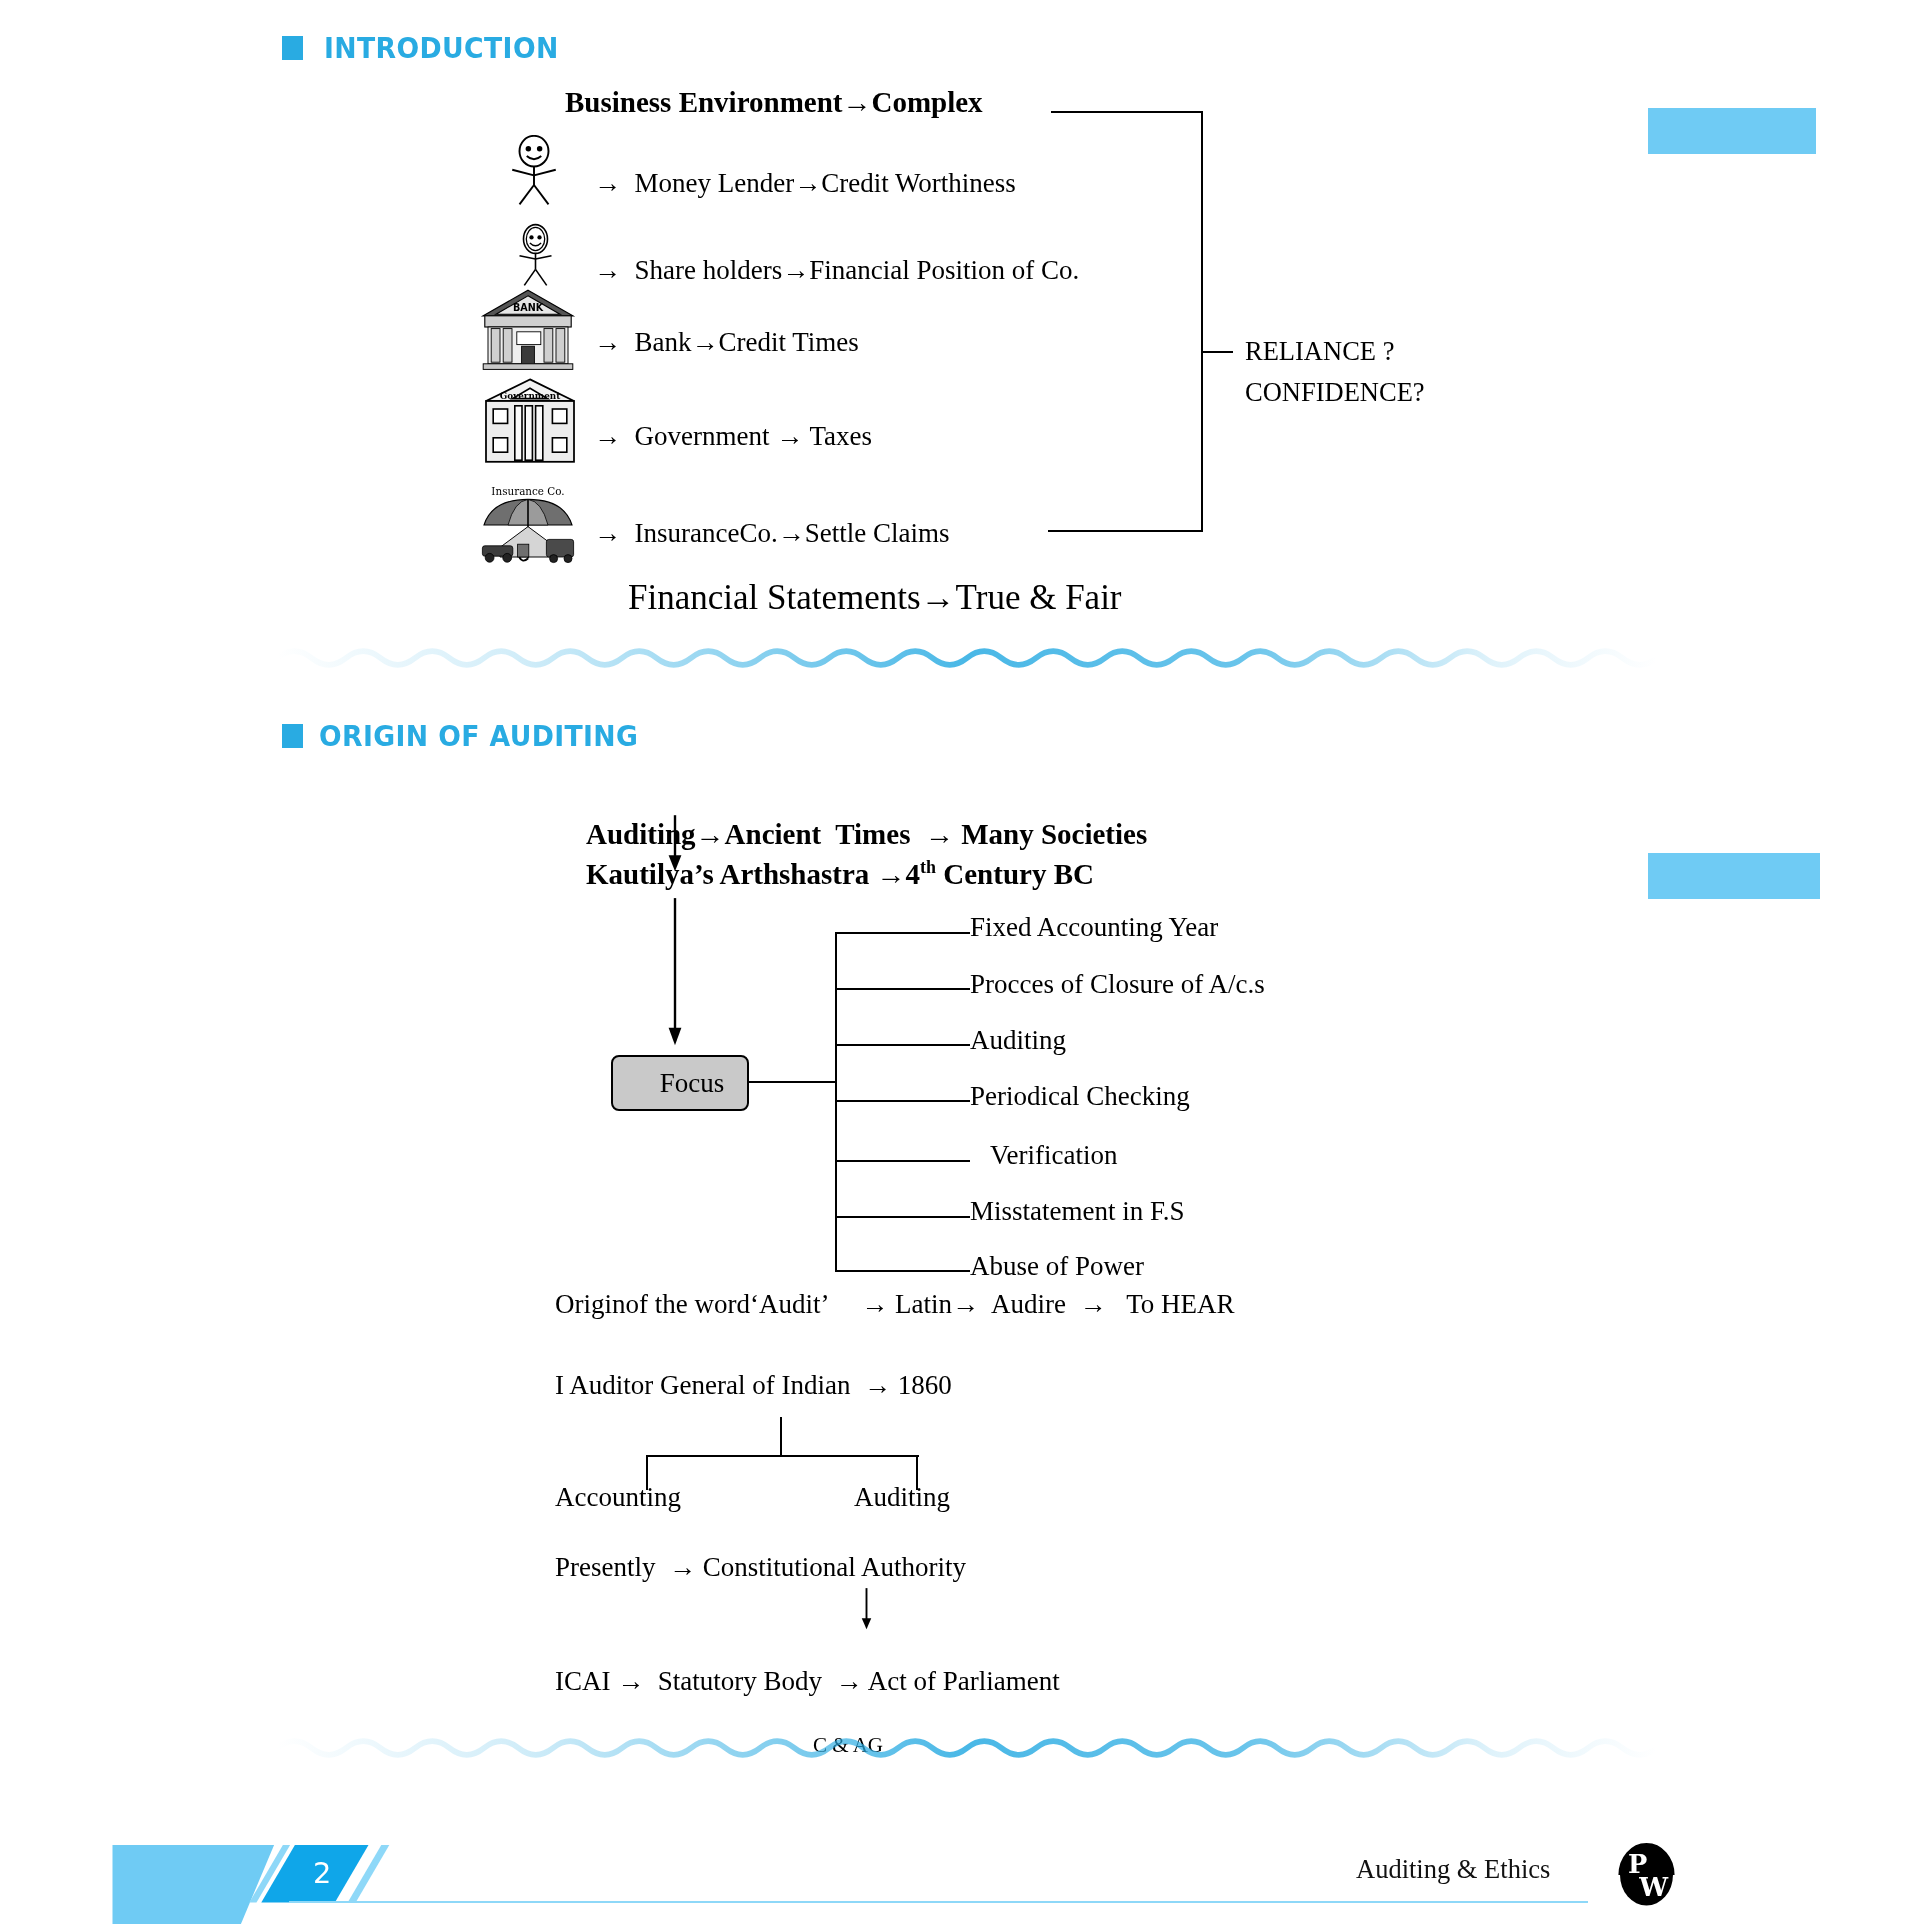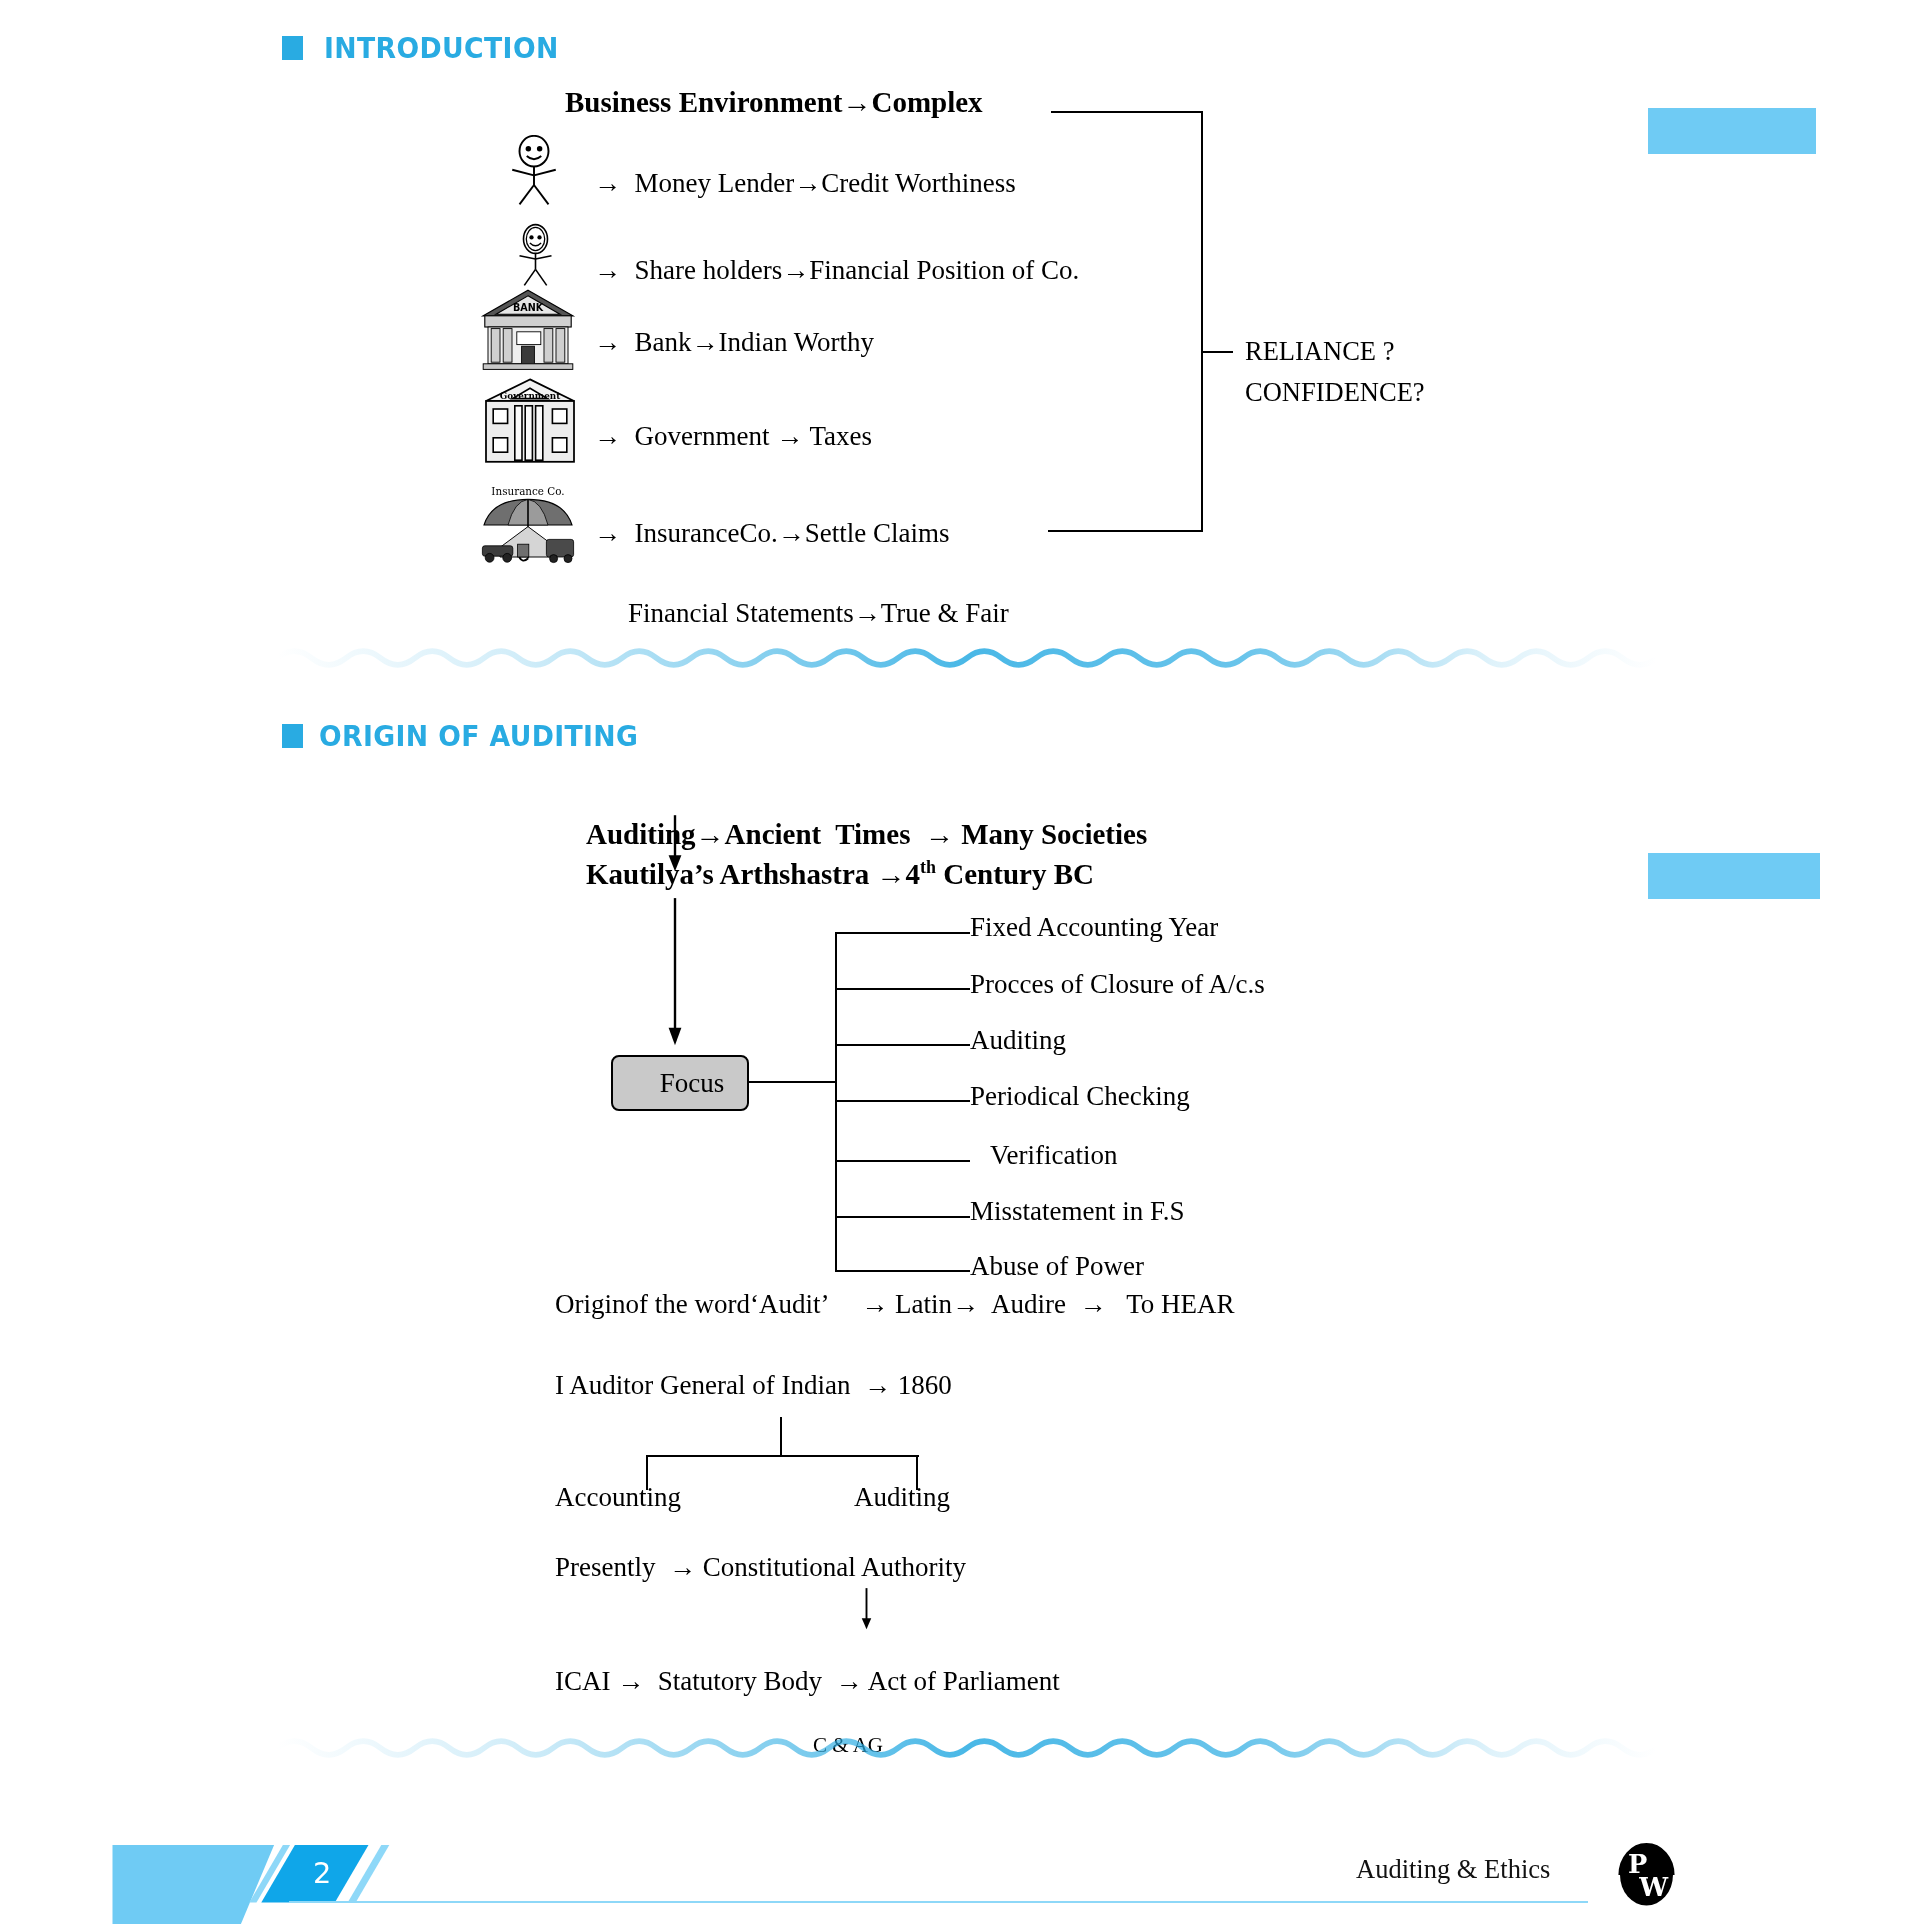--- a/index.html
+++ b/index.html
@@ -158,21 +158,21 @@
       <rect x="14" y="52" width="11" height="42"></rect>
       <rect x="29" y="52" width="11" height="42"></rect>
       <rect x="80" y="52" width="11" height="42"></rect>
       <rect x="95" y="52" width="11" height="42"></rect>
     </g>
     <rect x="46" y="56" width="30" height="16" fill="#ffffff" stroke="#000" stroke-width="1.1"></rect>
     <rect x="52" y="74" width="16" height="26" fill="#3a3a3a" stroke="#000" stroke-width="1.1"></rect>
     <rect x="4" y="96" width="112" height="7" fill="#c8c8c8" stroke="#000" stroke-width="1.2"></rect>
     <text x="60" y="30" font-family="DejaVu Sans, sans-serif" font-size="12" font-weight="bold" text-anchor="middle" fill="#000">BANK</text>
   </svg>
-  <div class="t serif sz-body" style="left:594px; top:329px; font-size:27px;">→  Bank→Indian Worthy</div>
+  <div class="t serif sz-body" style="left:594px; top:329px; font-size:27px;">→  Bank→Credit Times</div>
 
   <svg class="icon" style="left:481px; top:377px;" width="98" height="88" viewBox="0 0 122 110">
     <polygon points="61,3 116,30 6,30" fill="#f2f2f2" stroke="#000" stroke-width="2.2"></polygon>
     <polygon points="61,14 83,27 39,27" fill="#ffffff" stroke="#000" stroke-width="2"></polygon>
     <rect x="6" y="30" width="110" height="76" fill="#ededed" stroke="#000" stroke-width="2.2"></rect>
     <g fill="#ffffff" stroke="#000" stroke-width="2">
       <rect x="15" y="40" width="18" height="18"></rect>
       <rect x="15" y="76" width="18" height="18"></rect>
       <rect x="89" y="40" width="18" height="18"></rect>
       <rect x="89" y="76" width="18" height="18"></rect>
@@ -196,21 +196,21 @@
     <rect x="52" y="74" width="14" height="16" fill="#6f6f6f" stroke="#000" stroke-width="1"></rect>
     <rect x="8" y="76" width="38" height="13" rx="3" fill="#3d3d3d" stroke="#000" stroke-width="1"></rect>
     <circle cx="17" cy="91" r="5.5" fill="#222" stroke="#000" stroke-width="1"></circle>
     <circle cx="39" cy="91" r="5.5" fill="#222" stroke="#000" stroke-width="1"></circle>
     <rect x="88" y="68" width="34" height="22" rx="3" fill="#4a4a4a" stroke="#000" stroke-width="1"></rect>
     <circle cx="97" cy="92" r="5" fill="#222" stroke="#000" stroke-width="1"></circle>
     <circle cx="115" cy="92" r="5" fill="#222" stroke="#000" stroke-width="1"></circle>
   </svg>
   <div class="t serif sz-body" style="left:594px; top:520px; font-size:27px;">→  InsuranceCo.→Settle Claims</div>
 
-  <div class="t serif sz-body" style="left:628px; top:600px; font-size:27px;">Financial Statements→True &amp; Fair</div>
+  <div class="t serif sz-body" style="left:628px; top:580px; font-size:35px;">Financial Statements→True &amp; Fair</div>
 
   <svg class="wave" style="left:277px; top:638px;" width="1380" height="40" viewBox="0 0 1720 50" preserveAspectRatio="none">
     <defs>
       <linearGradient id="wg1" x1="0" y1="0" x2="1" y2="0">
         <stop offset="0" stop-color="#29ABE2" stop-opacity="0"></stop>
         <stop offset="0.18" stop-color="#29ABE2" stop-opacity="0.22"></stop>
         <stop offset="0.5" stop-color="#29ABE2" stop-opacity="0.85"></stop>
         <stop offset="0.70" stop-color="#29ABE2" stop-opacity="0.7"></stop>
         <stop offset="0.88" stop-color="#29ABE2" stop-opacity="0.15"></stop>
         <stop offset="1" stop-color="#29ABE2" stop-opacity="0"></stop>

